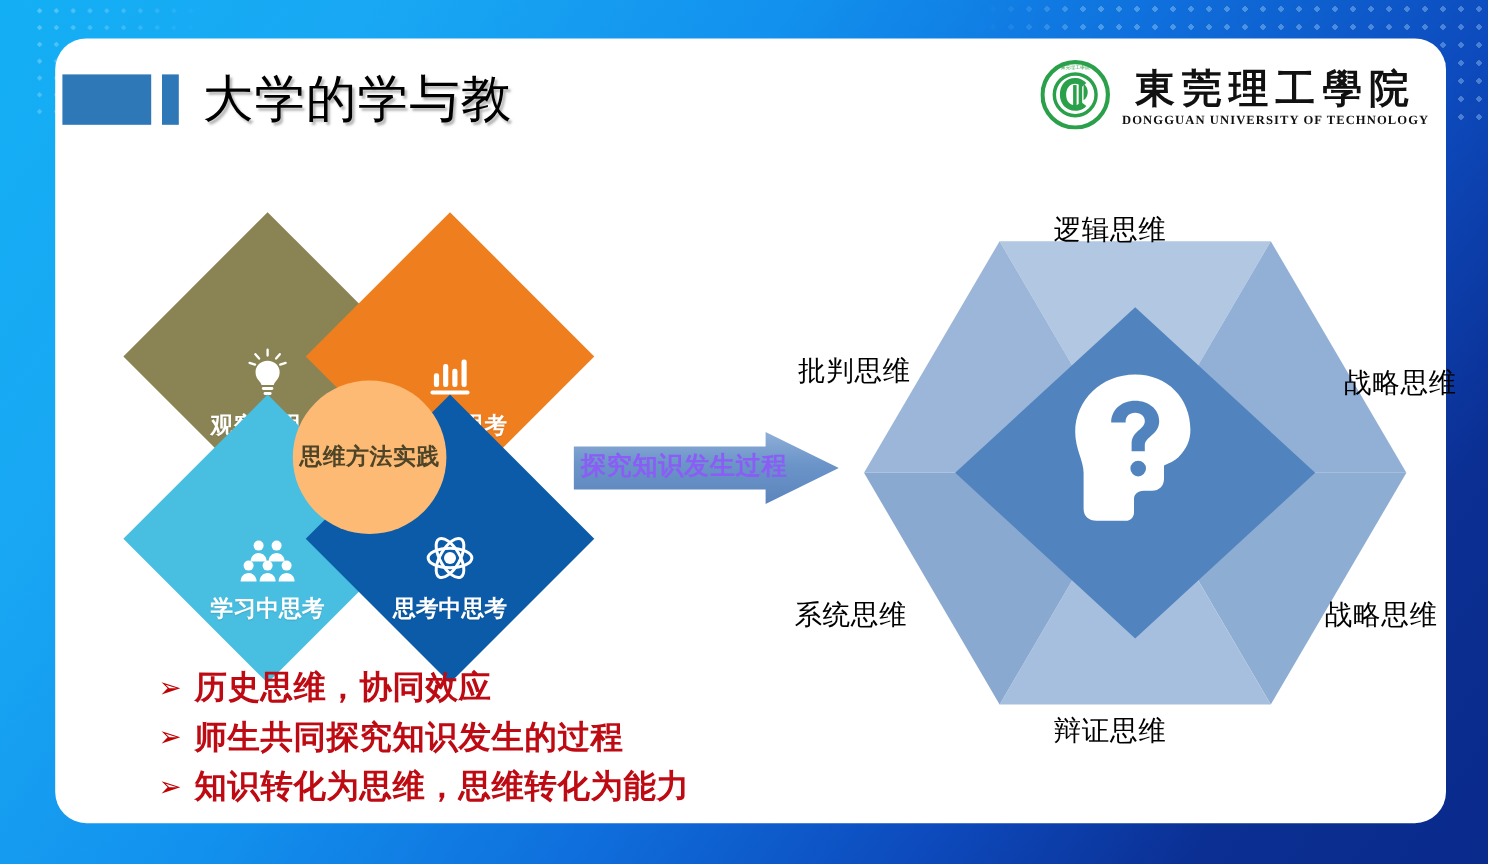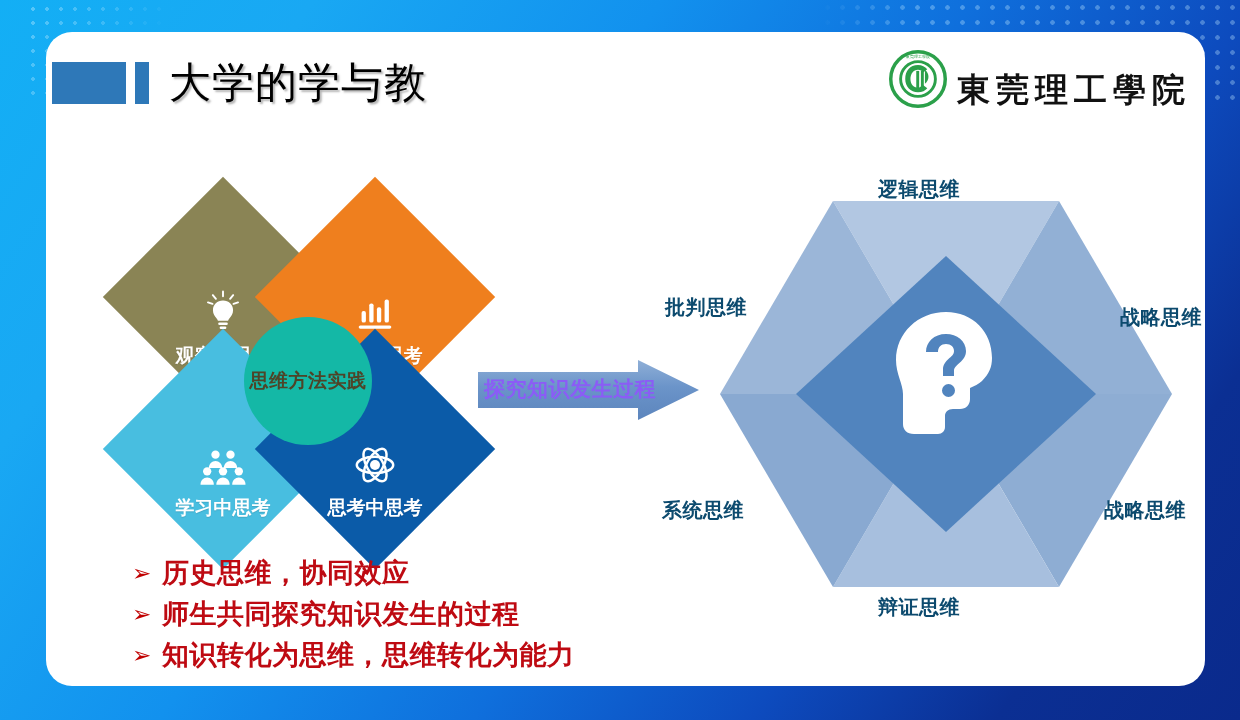--- a/index.html
+++ b/index.html
@@ -69,35 +69,35 @@
   }
   .dia-label{color:#fff;font-size:19px;font-weight:700;line-height:20px;white-space:nowrap;
              text-shadow:0 1px 1px rgba(0,0,0,.12);}
   .dia-icon{margin-bottom:10px;}
   .d-tl{left:0;top:0;background:#8A8455;}
   .d-tr{left:152px;top:0;background:#EF7F1E;}
   .d-bl{left:0;top:152px;background:#48BEE0;}
   .d-br{left:152px;top:152px;background:#0B5BA8;}
   #center-circle{
     position:absolute;left:106px;top:105px;width:128px;height:128px;border-radius:50%;
-    background:#14b8a6;display:flex;align-items:center;justify-content:center;
+    background:#fdba74;display:flex;align-items:center;justify-content:center;
   }
   #center-circle span{color:#4E4428;font-size:19px;font-weight:700;letter-spacing:.5px;white-space:nowrap;}
 
   
   #arrow{position:absolute;left:432px;top:327px;width:222px;height:62px;}
   #arrow .arrow-label{
     position:absolute;left:6px;top:17px;color:#8b5cf6;font-size:21px;font-weight:700;
     line-height:26px;white-space:nowrap;letter-spacing:.5px;text-align:center;
   }
 
   
   #hexwrap{position:absolute;left:600px;top:132px;width:600px;height:470px;}
   .hex-label{
-    position:absolute;color:#0c4a6e;font-size:20px;font-weight:700;white-space:nowrap;
+    position:absolute;color:#000000;font-size:23px;font-weight:400;white-space:nowrap;
     letter-spacing:.5px;
   }
   .hl-top{left:232px;top:12px;}
   .hl-upright{left:474px;top:140px;}
   .hl-lowright{left:458px;top:333px;}
   .hl-bottom{left:232px;top:430px;}
   .hl-lowleft{left:16px;top:333px;}
   .hl-upleft{left:19px;top:130px;}
 
   
@@ -131,20 +131,21 @@
         <path d="M50 26 C36 26 28 36 28 50 C28 63 37 73 50 73 C57 73 63 70 66 66 L58 60 C56 63 53 65 50 65 C42 65 37 59 37 50 C37 41 42 34 50 34 C54 34 57 36 59 39 L66 33 C62 29 57 26 50 26 Z" fill="#2BA04A"></path>
         <rect x="47" y="36" width="5" height="34" fill="#2BA04A"></rect>
         <rect x="55" y="36" width="5" height="34" fill="#2BA04A"></rect>
         <path d="M62 34 C70 40 70 52 62 58 Z" fill="#2BA04A"></path>
         <g fill="#2BA04A" font-size="7" font-family="serif">
           <text x="50" y="13" text-anchor="middle">東莞理工學院</text>
         </g>
       </svg>
       <div class="logo-words">
         <div class="logo-cn">東莞理工學院</div>
+        <div class="logo-en">DONGGUAN UNIVERSITY OF TECHNOLOGY</div>
       </div>
     </div>
 
     <div id="cluster">
 
       <div class="dia d-tl">
         <div class="dia-inner">
           <svg class="dia-icon" width="46" height="46" viewBox="0 0 48 48">
             <g fill="#fff">
               <path d="M24 11c-6 0-10.5 4.3-10.5 10 0 3.7 1.9 6.2 3.5 8.2 .9 1.1 1.5 2 1.7 3h10.6c.2-1 .8-1.9 1.7-3 1.6-2 3.5-4.5 3.5-8.2 0-5.7-4.5-10-10.5-10z"></path>

